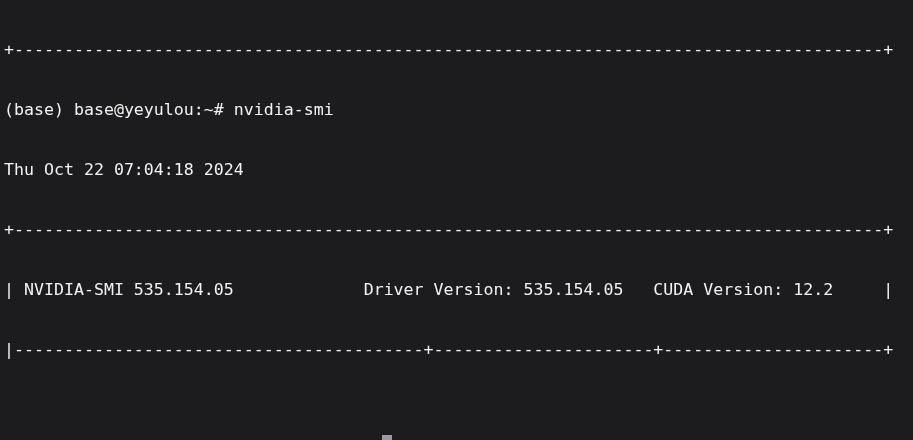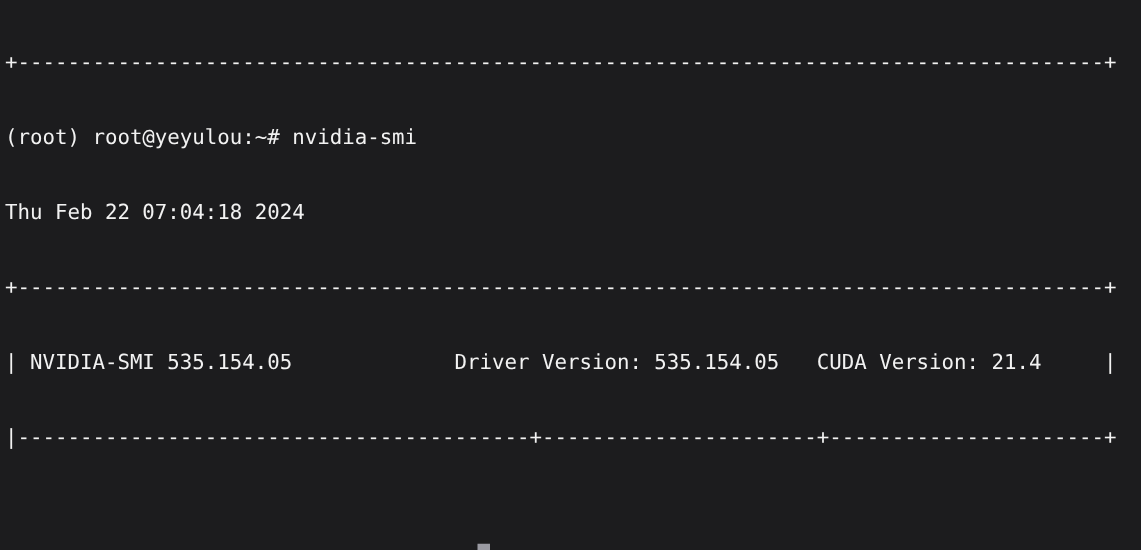--- a/index.html
+++ b/index.html
@@ -37,24 +37,24 @@
     width: 10px;
     height: 18px;
     background: #9a9aa2;
   }
 </style>
 </head>
 <body>
 
 <div class="terminal">
   <div class="line">+---------------------------------------------------------------------------------------+</div>
-  <div class="line">(root) root@yeyulou:~# nvidia-smi</div>
-  <div class="line">Thu Feb 22 07:04:18 2024</div>
+  <div class="line">(base) base@yeyulou:~# nvidia-smi</div>
+  <div class="line">Thu Oct 22 07:04:18 2024</div>
   <div class="line">+---------------------------------------------------------------------------------------+</div>
-  <div class="line">| NVIDIA-SMI 535.154.05             Driver Version: 535.154.05   CUDA Version: 21.4     |</div>
+  <div class="line">| NVIDIA-SMI 535.154.05             Driver Version: 535.154.05   CUDA Version: 12.2     |</div>
   <div class="line">|-----------------------------------------+----------------------+----------------------+</div>
   
   
   
   
   
   
   
   
   

